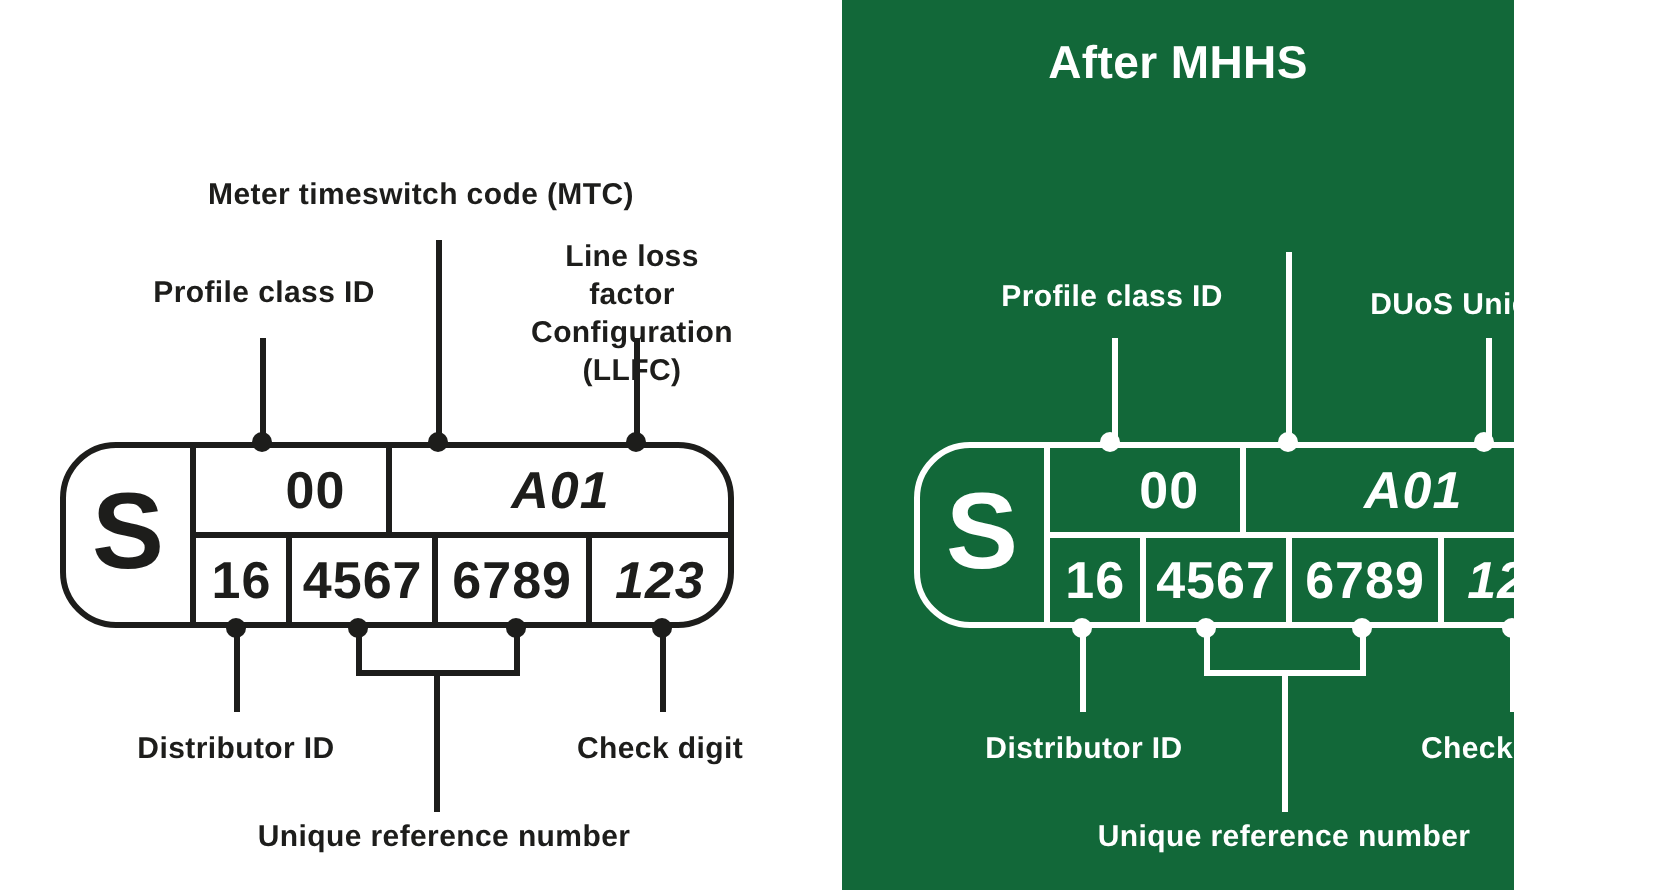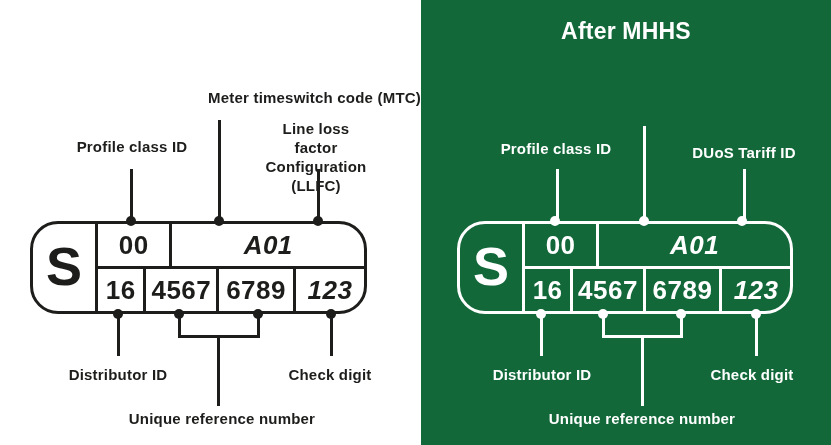--- a/index.html
+++ b/index.html
@@ -4,28 +4,28 @@
 <style>
   html,body{margin:0;padding:0;}
   body{
     width:831px;height:445px;
     font-family:"Liberation Sans", sans-serif;
     -webkit-font-smoothing:antialiased;
   }
   .stage{display:flex;width:831px;height:445px;overflow:hidden;}
   .panel{position:relative;height:445px;flex:0 0 auto;}
   .panel-left{width:421px;background:#ffffff;color:#1d1d1b;}
-  .panel-right{width:410px;background:#126839;color:#ffffff;}
+  .panel-right{width:336px;background:#126839;color:#ffffff;}
 
   .title{
     position:absolute;top:18px;left:0;right:0;
     text-align:center;font-size:23px;font-weight:700;letter-spacing:.2px;
   }
   .lbl{position:absolute;font-size:15px;font-weight:600;white-space:nowrap;letter-spacing:.2px;}
-  .lbl.centered{left:0;right:0;text-align:right;}
+  .lbl.centered{left:0;right:0;text-align:center;}
   .lbl.anchored{transform:translateX(-50%);}
   .lbl.bold{font-weight:700;}
   .lbl.twolines{white-space:normal;text-align:center;line-height:19px;}
 
   .vline{position:absolute;width:3px;background:currentColor;}
   .hline{position:absolute;height:3px;background:currentColor;}
   .dot{position:absolute;width:10px;height:10px;border-radius:50%;background:currentColor;}
 
   .mpan-box{
     position:absolute;display:flex;box-sizing:border-box;
@@ -38,21 +38,21 @@
   }
   .mpan-grid{flex:1;display:flex;flex-direction:column;}
   .mpan-row{flex:1;display:flex;}
   .mpan-row.top{border-bottom:3px solid currentColor;}
   .mpan-cell{
     display:flex;align-items:center;justify-content:center;
     font-size:26px;font-weight:600;border-right:3px solid currentColor;
     box-sizing:border-box;letter-spacing:.5px;
   }
   .mpan-cell:last-child{border-right:none;font-style:italic;}
-  .w-t1{flex:0 0 28%;} .w-t2{flex:0 0 36%;} .w-t3{flex:1;}
+  .w-t1{flex:0 0 28%;margin-left:24px;} .w-t2{flex:0 0 36%;} .w-t3{flex:1;}
   .w-b1{flex:0 0 18.2%;} .w-b2{flex:0 0 27.4%;} .w-b3{flex:0 0 28.8%;} .w-b4{flex:1;}
 </style>
 </head>
 <body>
 
 <div class="stage">
 
   <div class="panel panel-left">
 
     <div class="lbl centered" style="top:89px">Meter timeswitch code (MTC)</div>
@@ -100,21 +100,21 @@
 
     <div class="lbl anchored" style="left:118px;top:366px">Distributor ID</div>
     <div class="lbl anchored" style="left:330px;top:366px">Check digit</div>
     <div class="lbl anchored" style="left:222px;top:410px">Unique reference number</div>
   </div>
 
   <div class="panel panel-right">
     <div class="title">After MHHS</div>
 
     <div class="lbl anchored" style="left:135px;top:140px">Profile class ID</div>
-    <div class="lbl anchored bold" style="left:323px;top:144px">DUoS Tariff ID</div>
+    <div class="lbl anchored bold" style="left:323px;top:144px">DUoS Unique ID</div>
 
     <div class="vline" style="left:222px;top:126px;height:95px"></div>
     <div class="vline" style="left:135px;top:169px;height:52px"></div>
     <div class="vline" style="left:322px;top:169px;height:52px"></div>
 
     <div class="dot" style="left:129px;top:216px"></div>
     <div class="dot" style="left:218px;top:216px"></div>
     <div class="dot" style="left:316px;top:216px"></div>
 
     <div class="mpan-box" style="left:36px;top:221px;width:336px;height:93px">

